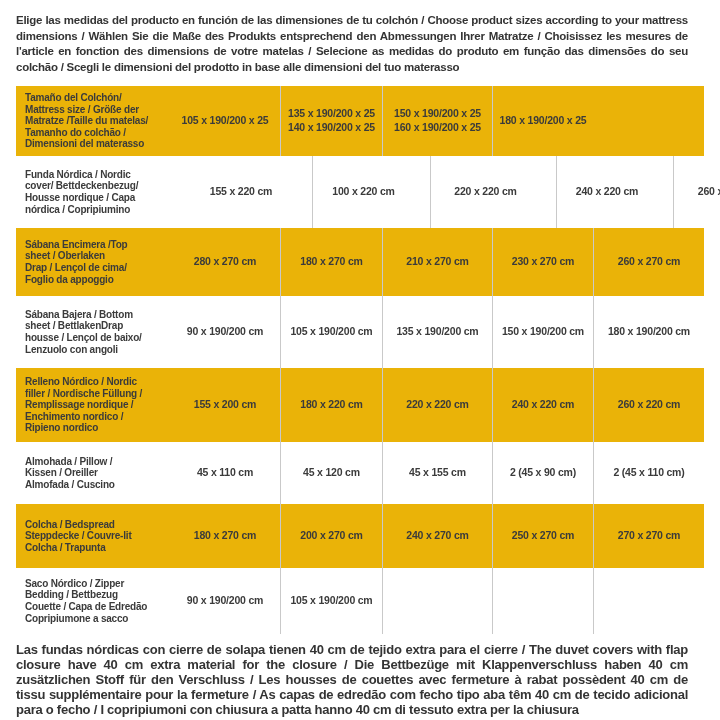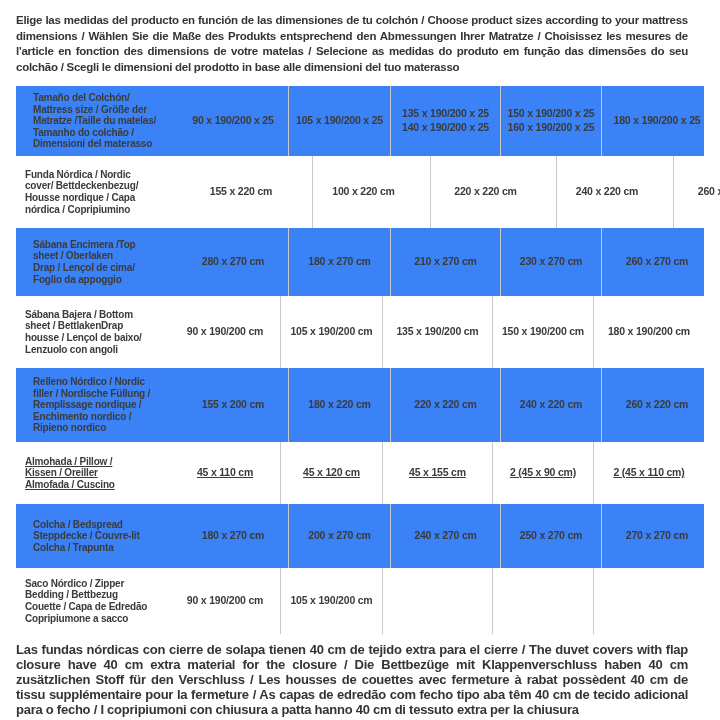--- a/index.html
+++ b/index.html
@@ -21,27 +21,27 @@
     letter-spacing: -0.25px;
     text-align: justify;
     color: #343434;
     margin-bottom: 11px;
   }
   .size-table { width: 688px; }
   .t-row {
     display: grid;
     grid-template-columns: 154px 110px 102px 110px 101px 111px;
   }
-  .t-row.alt { background: #3b82f6; padding-left: 8px; }
+  .t-row.alt { background: #eab308; }
   .t-row:nth-child(1) { min-height: 68px; }
   .t-row:nth-child(2) { min-height: 72px; gap: 16px; }
   .t-row:nth-child(3) { min-height: 68px; }
   .t-row:nth-child(4) { min-height: 72px; }
   .t-row:nth-child(5) { min-height: 74px; }
-  .t-row:nth-child(6) { min-height: 62px; text-decoration: underline; }
+  .t-row:nth-child(6) { min-height: 62px; }
   .t-row:nth-child(7) { min-height: 64px; }
   .t-row:nth-child(8) { min-height: 66px; }
   .cell-label {
     font-size: 10px;
     font-weight: bold;
     line-height: 11.6px;
     letter-spacing: -0.2px;
     padding: 6px 2px 6px 9px;
     white-space: pre-line;
     display: flex;
@@ -77,21 +77,20 @@
 <div class="page">
   <div class="intro">Elige las medidas del producto en función de las dimensiones de tu colchón / Choose product sizes according to your mattress dimensions / Wählen Sie die Maße des Produkts entsprechend den Abmessungen Ihrer Matratze / Choisissez les mesures de l'article en fonction des dimensions de votre matelas / Selecione as medidas do produto em função das dimensões do seu colchão / Scegli le dimensioni del prodotto in base alle dimensioni del tuo materasso</div>
 
   <div class="size-table">
       <div class="t-row alt">
         <div class="cell-label">Tamaño del Colchón/
 Mattress size / Größe der
 Matratze /Taille du matelas/
 Tamanho do colchão /
 Dimensioni del materasso</div>
-        <div class="cell-val">90 x 190/200 x 25</div>
         <div class="cell-val">105 x 190/200 x 25</div>
         <div class="cell-val">135 x 190/200 x 25
 140 x 190/200 x 25</div>
         <div class="cell-val">150 x 190/200 x 25
 160 x 190/200 x 25</div>
         <div class="cell-val">180 x 190/200 x 25</div>
       </div>
       <div class="t-row">
         <div class="cell-label">Funda Nórdica /  Nordic
 cover/ Bettdeckenbezug/

